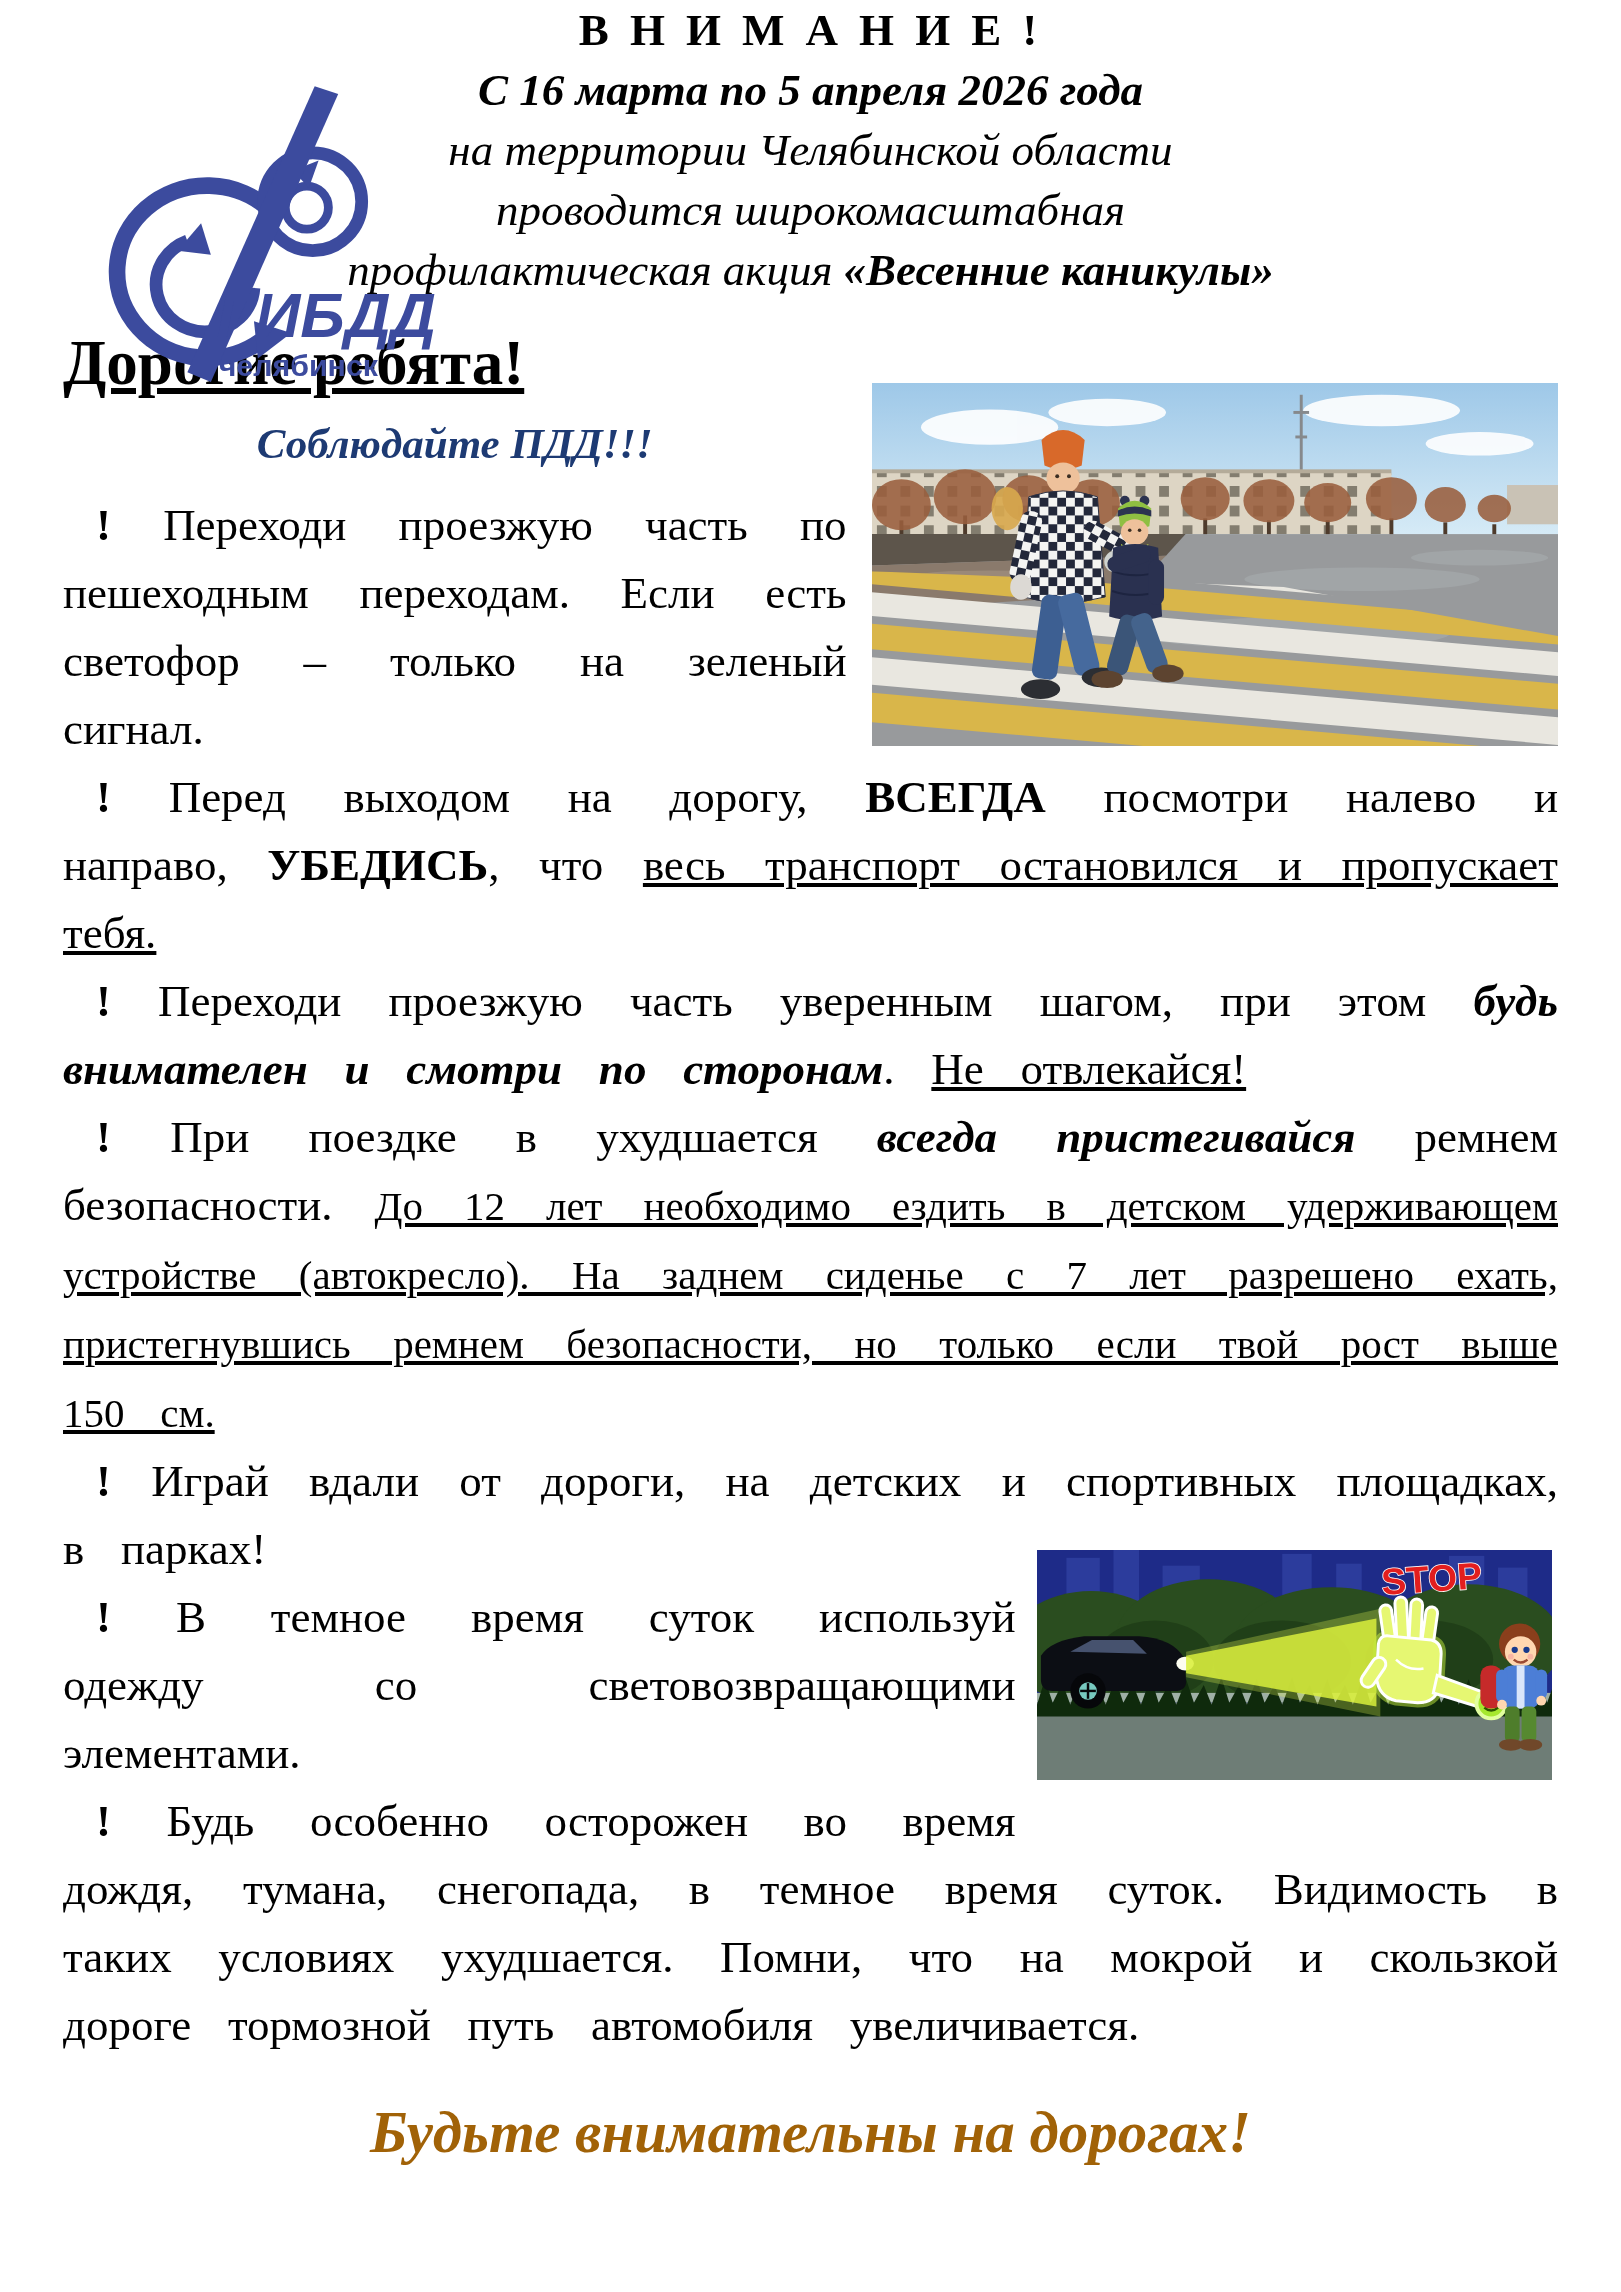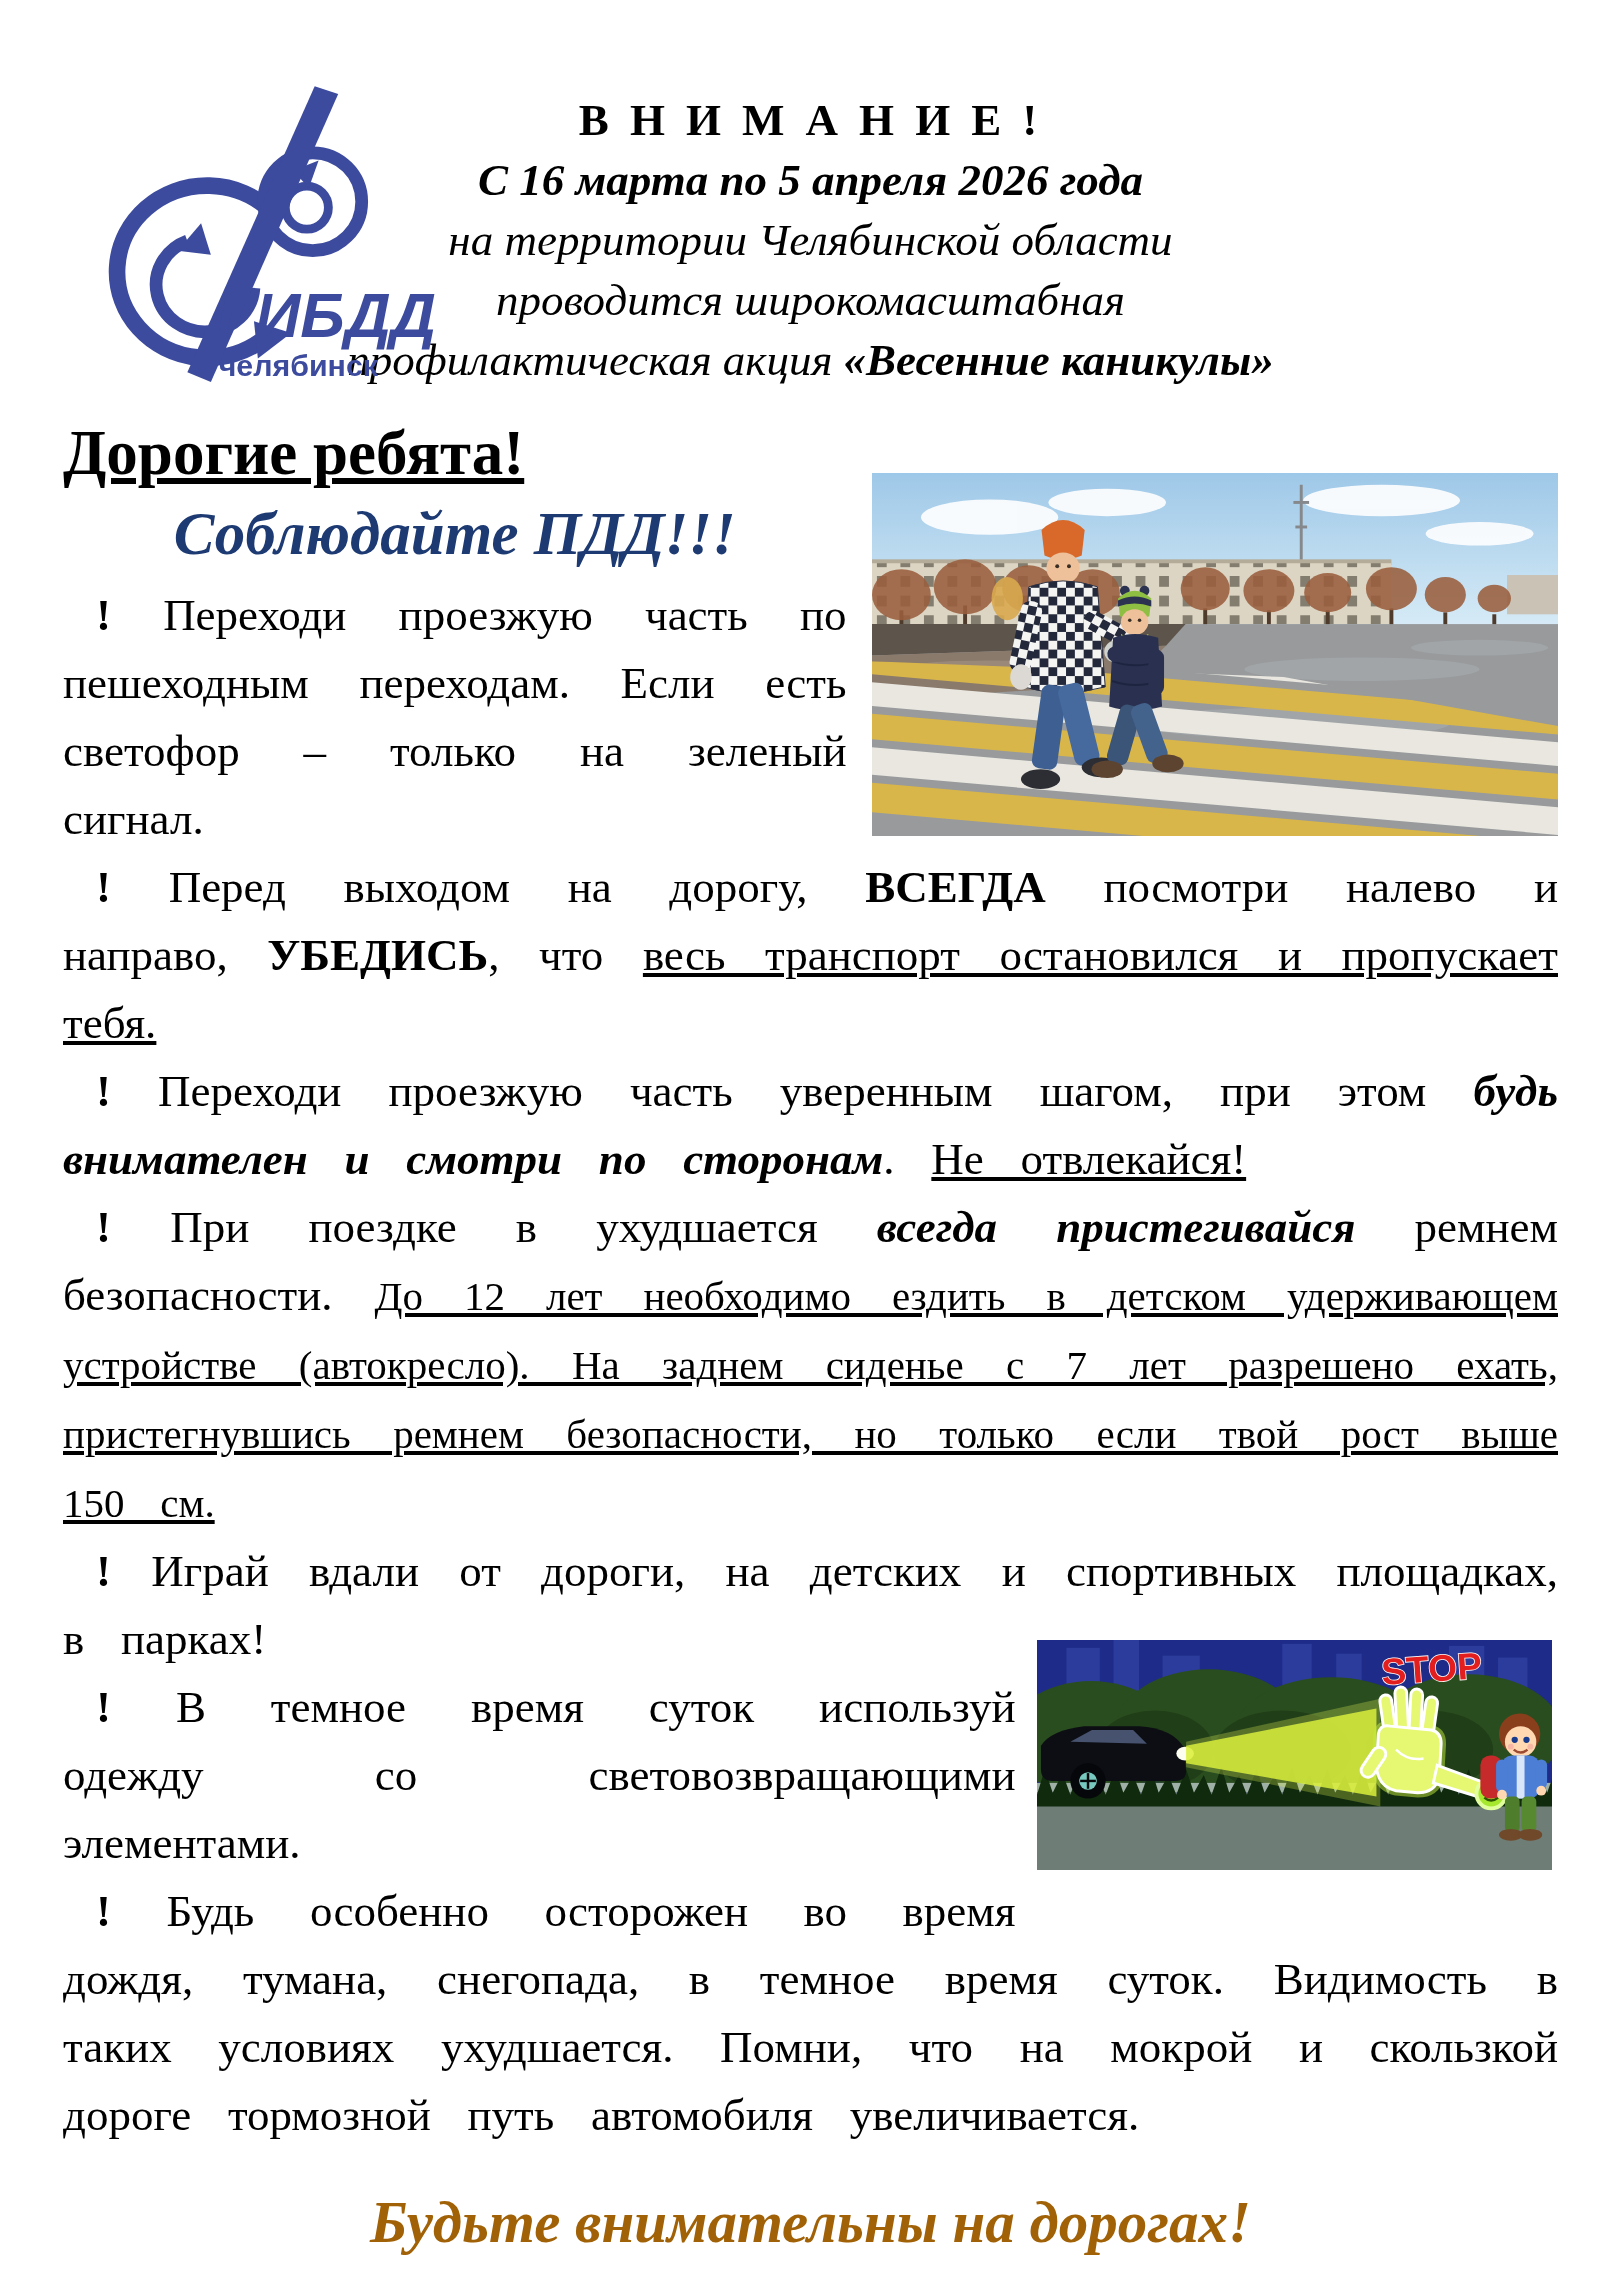--- a/index.html
+++ b/index.html
@@ -4,36 +4,36 @@
 <style>
   html,body{margin:0;padding:0;background:#ffffff;}
   .page{
     position:relative;width:1621px;height:2293px;background:#fff;
     font-family:"Liberation Serif","DejaVu Serif",serif;color:#000;overflow:hidden;
   }
   
   .logo{position:absolute;left:62px;top:86px;width:380px;height:302px;}
   .logo svg{display:block;width:100%;height:100%;}
   
-  .hdr{padding-top:90px;text-align:center;}
+  .hdr{text-align:center;}
   .h-line{font-size:45px;line-height:60px;}
   .att{font-weight:bold;letter-spacing:4.9px;}
   .dates{font-weight:bold;font-style:italic;}
   .it{font-style:italic;}
   
   .content{margin:0 63px;}
   .body{margin:0;font-size:45px;line-height:68px;text-align:justify;
         text-indent:33px;word-spacing:25.5px;}
   .b{font-weight:bold;}
   .u{text-decoration:underline;}
   .bi{font-weight:bold;font-style:italic;}
   .sm{font-size:41px;}
   h1{margin:23.5px 0 0;font-size:63px;line-height:78px;
      font-weight:bold;text-decoration:underline;}
-  h2{margin:2px 0 7.8px;font-size:61px;line-height:80px;text-align:center;
+  h2{margin:2px 0 7.8px;font-size:43px;line-height:80px;text-align:center;
      font-weight:bold;font-style:italic;color:#1d3a73;}
   figure{margin:0;}
   .photo{float:right;width:686px;height:363px;margin:59px 0 11.8px 25.5px;}
   .photo svg,.cartoon svg{display:block;width:100%;height:100%;}
   .cartoon{float:right;width:515px;height:230px;margin:-33px 5.9px 57px 21.6px;}
   .footer{clear:both;margin-top:39px;text-align:center;font-size:59px;
           font-weight:bold;font-style:italic;color:#a16207;}
 </style>
 </head>
 <body>

